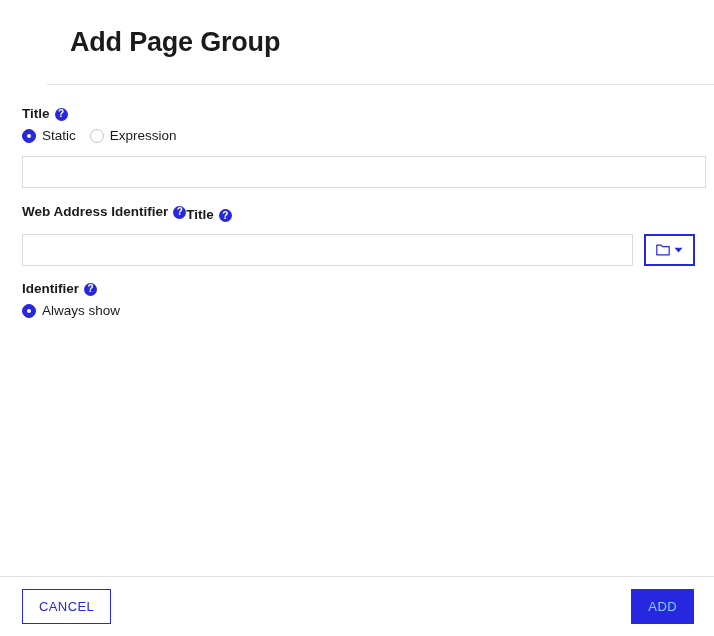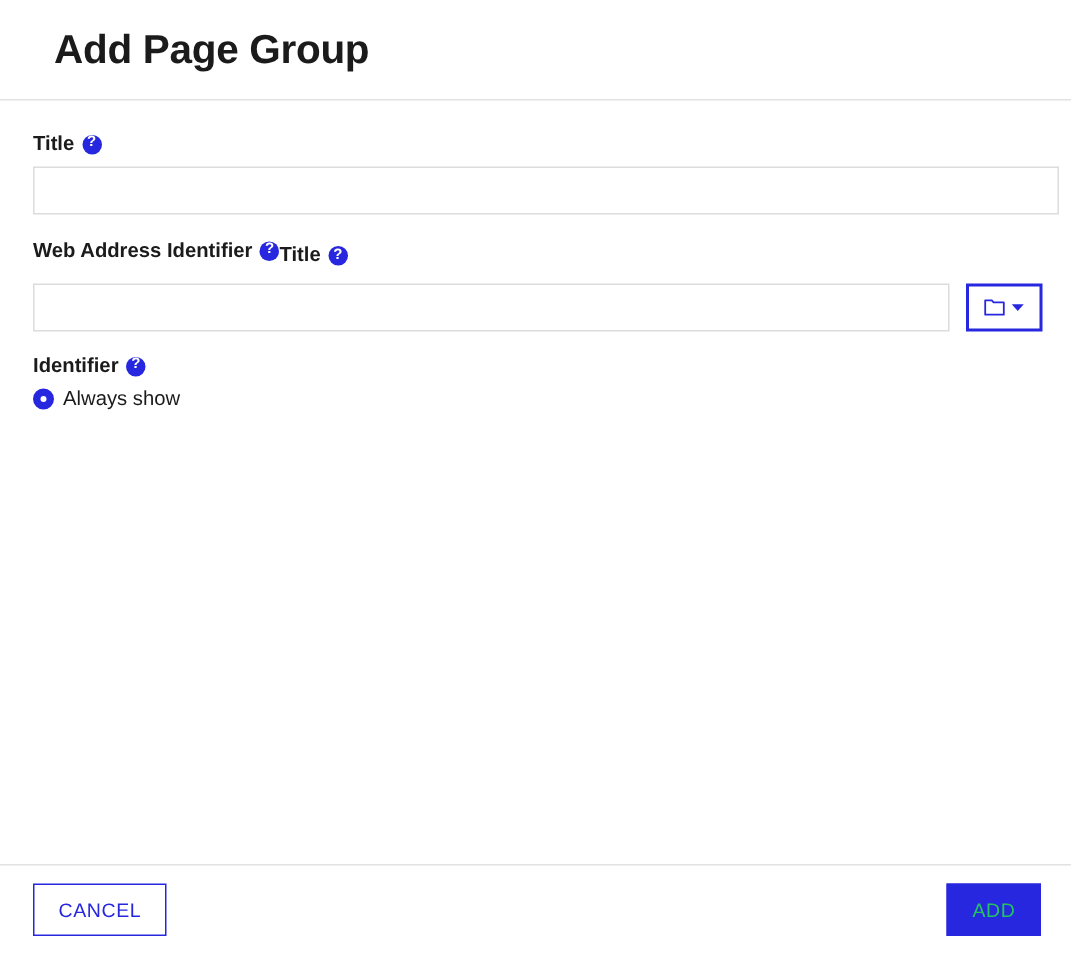--- a/index.html
+++ b/index.html
@@ -12,25 +12,26 @@
     width: 714px;
     height: 636px;
     font-family: "Liberation Sans", sans-serif;
     color: #202020;
     position: relative;
     overflow: hidden;
   }
 
   
   .dialog-header {
-    height: 67px;
-    padding: 0 36px;
+    height: 85px;
+    padding: 0 23px;
     display: flex;
     align-items: center;
     border-bottom: 1px solid #e2e2e2;
+    margin-left: 47px;
   }
   .dialog-title {
     font-size: 27px;
     font-weight: bold;
     letter-spacing: -0.2px;
     color: #1b1b1b;
     line-height: 1;
   }
 
   
@@ -198,40 +199,50 @@
   }
   .btn-cancel {
     background: #ffffff;
     border: 1px solid #2727e0;
     color: #2727e0;
     min-width: 79px;
   }
   .btn-add {
     background: #2727e0;
     border: 1px solid #2727e0;
-    color: #22c55e;
+    color: #7dd3fc;
     min-width: 52px;
   }
 </style>
 </head>
 <body>
 
 <div class="dialog-header">
   <div class="dialog-title">Add Page Group</div>
 </div>
 
 <div class="dialog-body">
 
   <div class="field-label-row">
     <div class="field-label">Title</div>
     <div class="help-icon">
         <span>?</span>
       </div>
   </div>
 
+  <div class="radio-group">
+    <div class="radio-option">
+      <span class="radio-mark checked"></span>
+      <span class="radio-label">Static</span>
+    </div>
+    <div class="radio-option">
+      <span class="radio-mark unchecked"></span>
+      <span class="radio-label">Expression</span>
+    </div>
+  </div>
 
   <div class="title-input-wrap">
     <input class="text-input" type="text" value="" style="">
   </div>
 
   <div class="wai-labels-row">
     <div class="field-label-row">
       <div class="field-label">Web Address Identifier</div>
       <div class="help-icon">
           <span>?</span>

